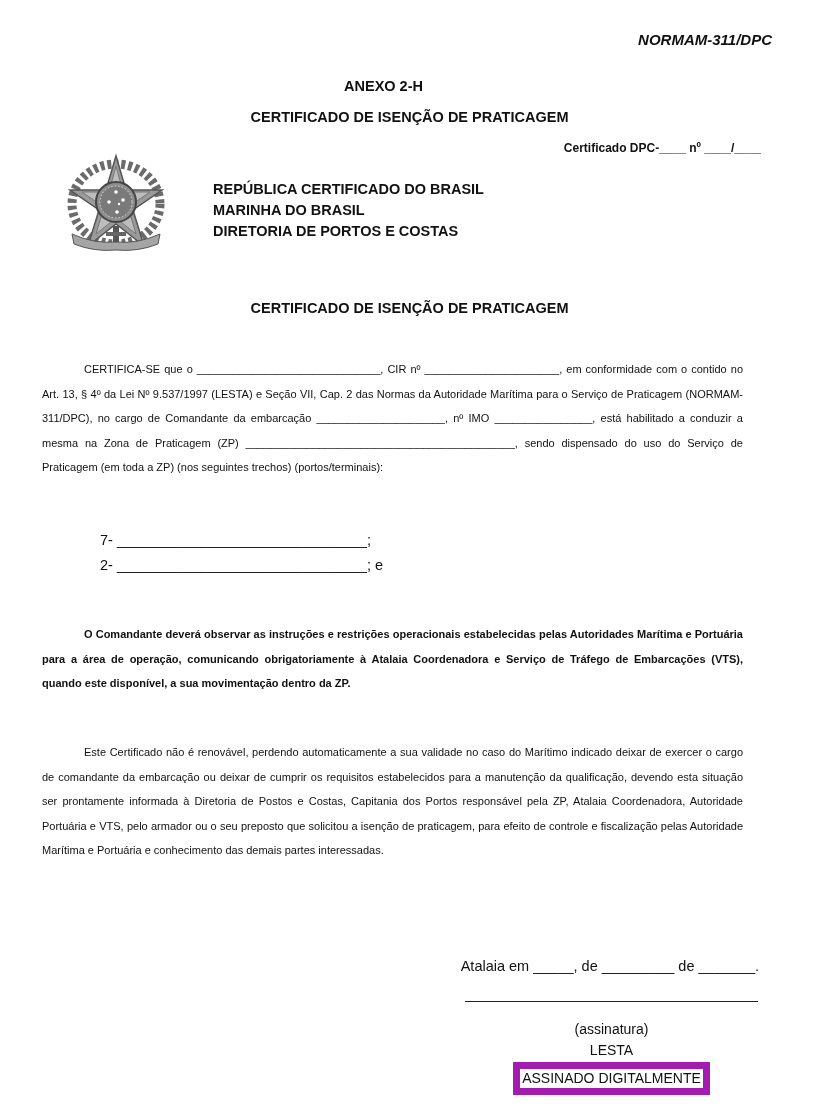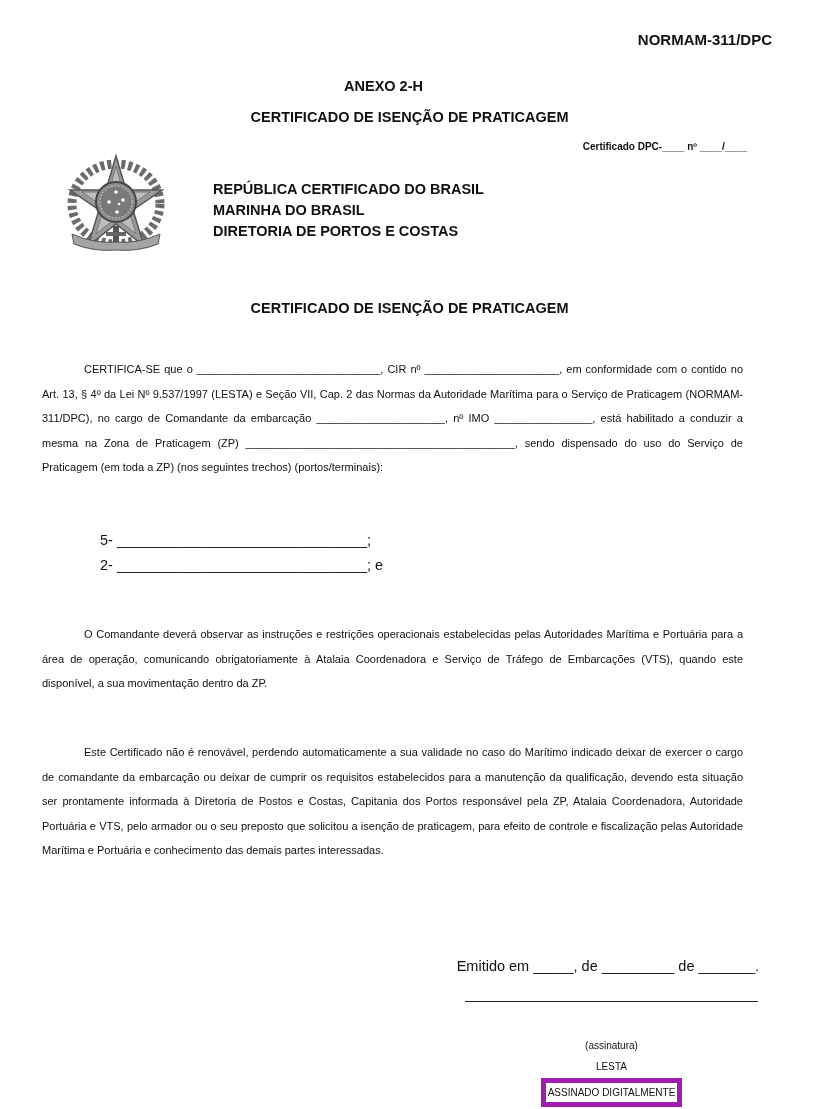--- a/index.html
+++ b/index.html
@@ -1,37 +1,37 @@
 <!DOCTYPE html>
 <html><head>
 <meta charset="utf-8">
 <style>
   html, body { margin: 0; padding: 0; background: #ffffff; }
   body { width: 819px; height: 1109px; position: relative; overflow: hidden;
          font-family: "Liberation Sans", "DejaVu Sans", sans-serif; color: #111; }
   .abs { position: absolute; }
   .b { font-weight: bold; }
-  #norm { top: 31px; right: 47px; font-size: 15px; }
+  #norm { top: 31px; right: 47px; font-size: 15px; font-style: italic; }
   #anexo { top: 78px; left: 0; width: 767px; text-align: center; font-size: 14.5px; }
   #cert-title1 { top: 109px; left: 0; width: 819px; text-align: center; font-size: 14.5px; }
-  #cert-num { top: 141px; right: 72px; font-size: 10px; }
+  #cert-num { top: 141px; right: 58px; font-size: 12px; }
   #emblem { left: 64px; top: 152px; width: 104px; height: 104px; }
   #org { left: 213px; top: 179px; font-size: 14.5px; line-height: 21px; }
   #cert-title2 { top: 300px; left: 0; width: 819px; text-align: center; font-size: 14.5px; }
   .para { left: 42px; width: 701px; font-size: 11px; line-height: 24.5px; text-align: justify; }
   .indent { text-indent: 42px; }
   #p1 { top: 357px; }
   .list { left: 100px; font-size: 14.5px; line-height: 24.5px; }
   #list { top: 528px; }
-  #p2 { top: 622px; }
+  #p2 { top: 622px; font-weight: bold; }
   #p3 { top: 740px; }
   #emitido { top: 958px; right: 60px; font-size: 14.5px; }
   #sig-line { top: 1001px; left: 465px; width: 293px; border-top: 1px solid #222; }
-  #sig-block { top: 1019px; left: 465px; width: 293px; text-align: center; font-size: 10px; line-height: 21px; margin-top: 16px; }
-  #assinado { display: inline-block; border: 5px solid #a21caf; padding: 0 2px; line-height: 19px; margin-top: 1px; }
+  #sig-block { top: 1019px; left: 465px; width: 293px; text-align: center; font-size: 14px; line-height: 21px; }
+  #assinado { display: inline-block; border: 7px solid #a21caf; padding: 0 2px; line-height: 19px; margin-top: 1px; }
 </style>
 </head>
 <body>
 
 <div id="norm" class="abs b">NORMAM-311/DPC</div>
 <div id="anexo" class="abs b">ANEXO 2-H</div>
 <div id="cert-title1" class="abs b">CERTIFICADO DE ISENÇÃO DE PRATICAGEM</div>
 <div id="cert-num" class="abs b">Certificado DPC-____ nº ____/____</div>
 
 <div id="emblem" class="abs">
@@ -62,26 +62,26 @@
   <div>REPÚBLICA CERTIFICADO DO BRASIL</div>
   <div>MARINHA DO BRASIL</div>
   <div>DIRETORIA DE PORTOS E COSTAS</div>
 </div>
 
 <div id="cert-title2" class="abs b">CERTIFICADO DE ISENÇÃO DE PRATICAGEM</div>
 
 <div id="p1" class="abs para indent">CERTIFICA-SE que o ______________________________, CIR nº ______________________, em conformidade com o contido no Art. 13, § 4º da Lei Nº 9.537/1997 (LESTA) e Seção VII, Cap. 2 das Normas da Autoridade Marítima para o Serviço de Praticagem (NORMAM-311/DPC), no cargo de Comandante da embarcação _____________________, nº IMO ________________, está habilitado a conduzir a mesma na Zona de Praticagem (ZP) ____________________________________________, sendo dispensado do uso do Serviço de Praticagem (em toda a ZP) (nos seguintes trechos) (portos/terminais):</div>
 
 <div id="list" class="abs list">
-  <div>5- _______________________________;</div>
+  <div>7- _______________________________;</div>
   <div>2- _______________________________; e</div>
 </div>
 
 <div id="p2" class="abs para indent">O Comandante deverá observar as instruções e restrições operacionais estabelecidas pelas Autoridades Marítima e Portuária para a área de operação, comunicando obrigatoriamente à Atalaia Coordenadora e Serviço de Tráfego de Embarcações (VTS), quando este disponível, a sua movimentação dentro da ZP.</div>
 <div id="p3" class="abs para indent">Este Certificado não é renovável, perdendo automaticamente a sua validade no caso do Marítimo indicado deixar de exercer o cargo de comandante da embarcação ou deixar de cumprir os requisitos estabelecidos para a manutenção da qualificação, devendo esta situação ser prontamente informada à Diretoria de Postos e Costas, Capitania dos Portos responsável pela ZP, Atalaia Coordenadora, Autoridade Portuária e VTS, pelo armador ou o seu preposto que solicitou a isenção de praticagem, para efeito de controle e fiscalização pelas Autoridade Marítima e Portuária e conhecimento das demais partes interessadas.</div>
 
-<div id="emitido" class="abs">Emitido em _____, de _________ de _______.</div>
+<div id="emitido" class="abs">Atalaia em _____, de _________ de _______.</div>
 <div id="sig-line" class="abs"></div>
 <div id="sig-block" class="abs">
   <div>(assinatura)</div>
   <div>LESTA</div>
   <div id="assinado">ASSINADO DIGITALMENTE</div>
 </div>
 
 </body></html>

